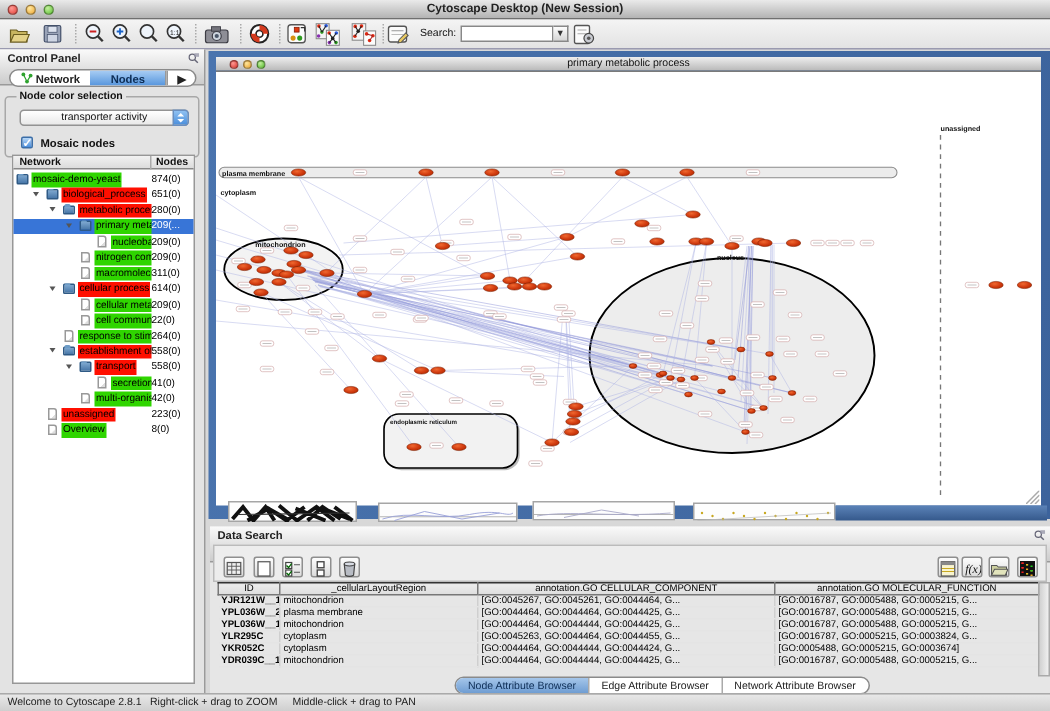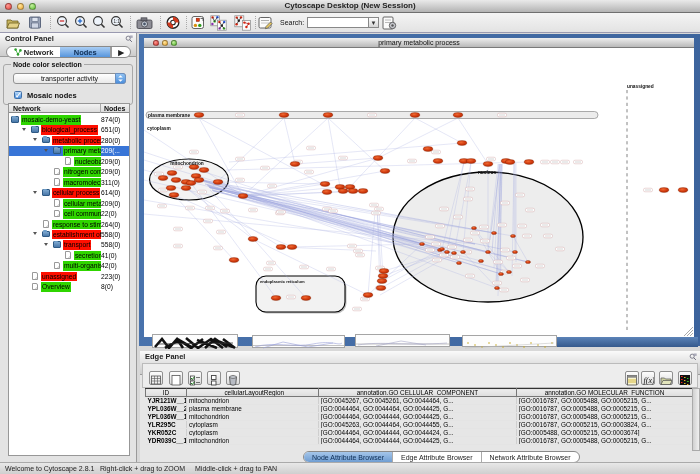--- a/index.html
+++ b/index.html
@@ -710,21 +710,21 @@
         <circle cx="61" cy="7" r="0.8" fill="#c8a820"></circle>
         <circle cx="68" cy="3" r="0.8" fill="#c8a820"></circle>
         <circle cx="75" cy="5" r="0.8" fill="#c8a820"></circle>
         <circle cx="82" cy="7" r="0.8" fill="#c8a820"></circle>
         <circle cx="89" cy="3" r="0.8" fill="#c8a820"></circle>
         <path d="M2 8 L91 3" stroke="#bbb" stroke-width="0.5"></path>
       </svg></div>
 <div class="abs" style="left:557px;top:337px;width:141px;height:10px;background:linear-gradient(#5b83b8,#35598c)"></div>
 <div class="abs" id="dp">
 <div class="panelhdr" style="top:0">
-        <div class="t">Edge Panel</div>
+        <div class="t">Data Search</div>
         <svg class="floatico" viewBox="0 0 10 10">
           <circle cx="4" cy="4" r="2.6" fill="none" stroke="#667" stroke-width="1"></circle>
           <line x1="6" y1="6" x2="8.6" y2="8.6" stroke="#667" stroke-width="1.2"></line>
           <rect x="5.6" y="0.6" width="4" height="3" fill="#99a" opacity="0.8"></rect>
         </svg>
       </div>
 <div id="dp-tools">
 <div class="dbtn" style="left:6px"><svg width="12" height="12" viewBox="0 0 12 12">
             <rect x="1.5" y="2" width="9" height="8" fill="#eee" stroke="#555" stroke-width="0.8"></rect>
             <line x1="1.5" y1="4.5" x2="10.5" y2="4.5" stroke="#555" stroke-width="0.6"></line>

